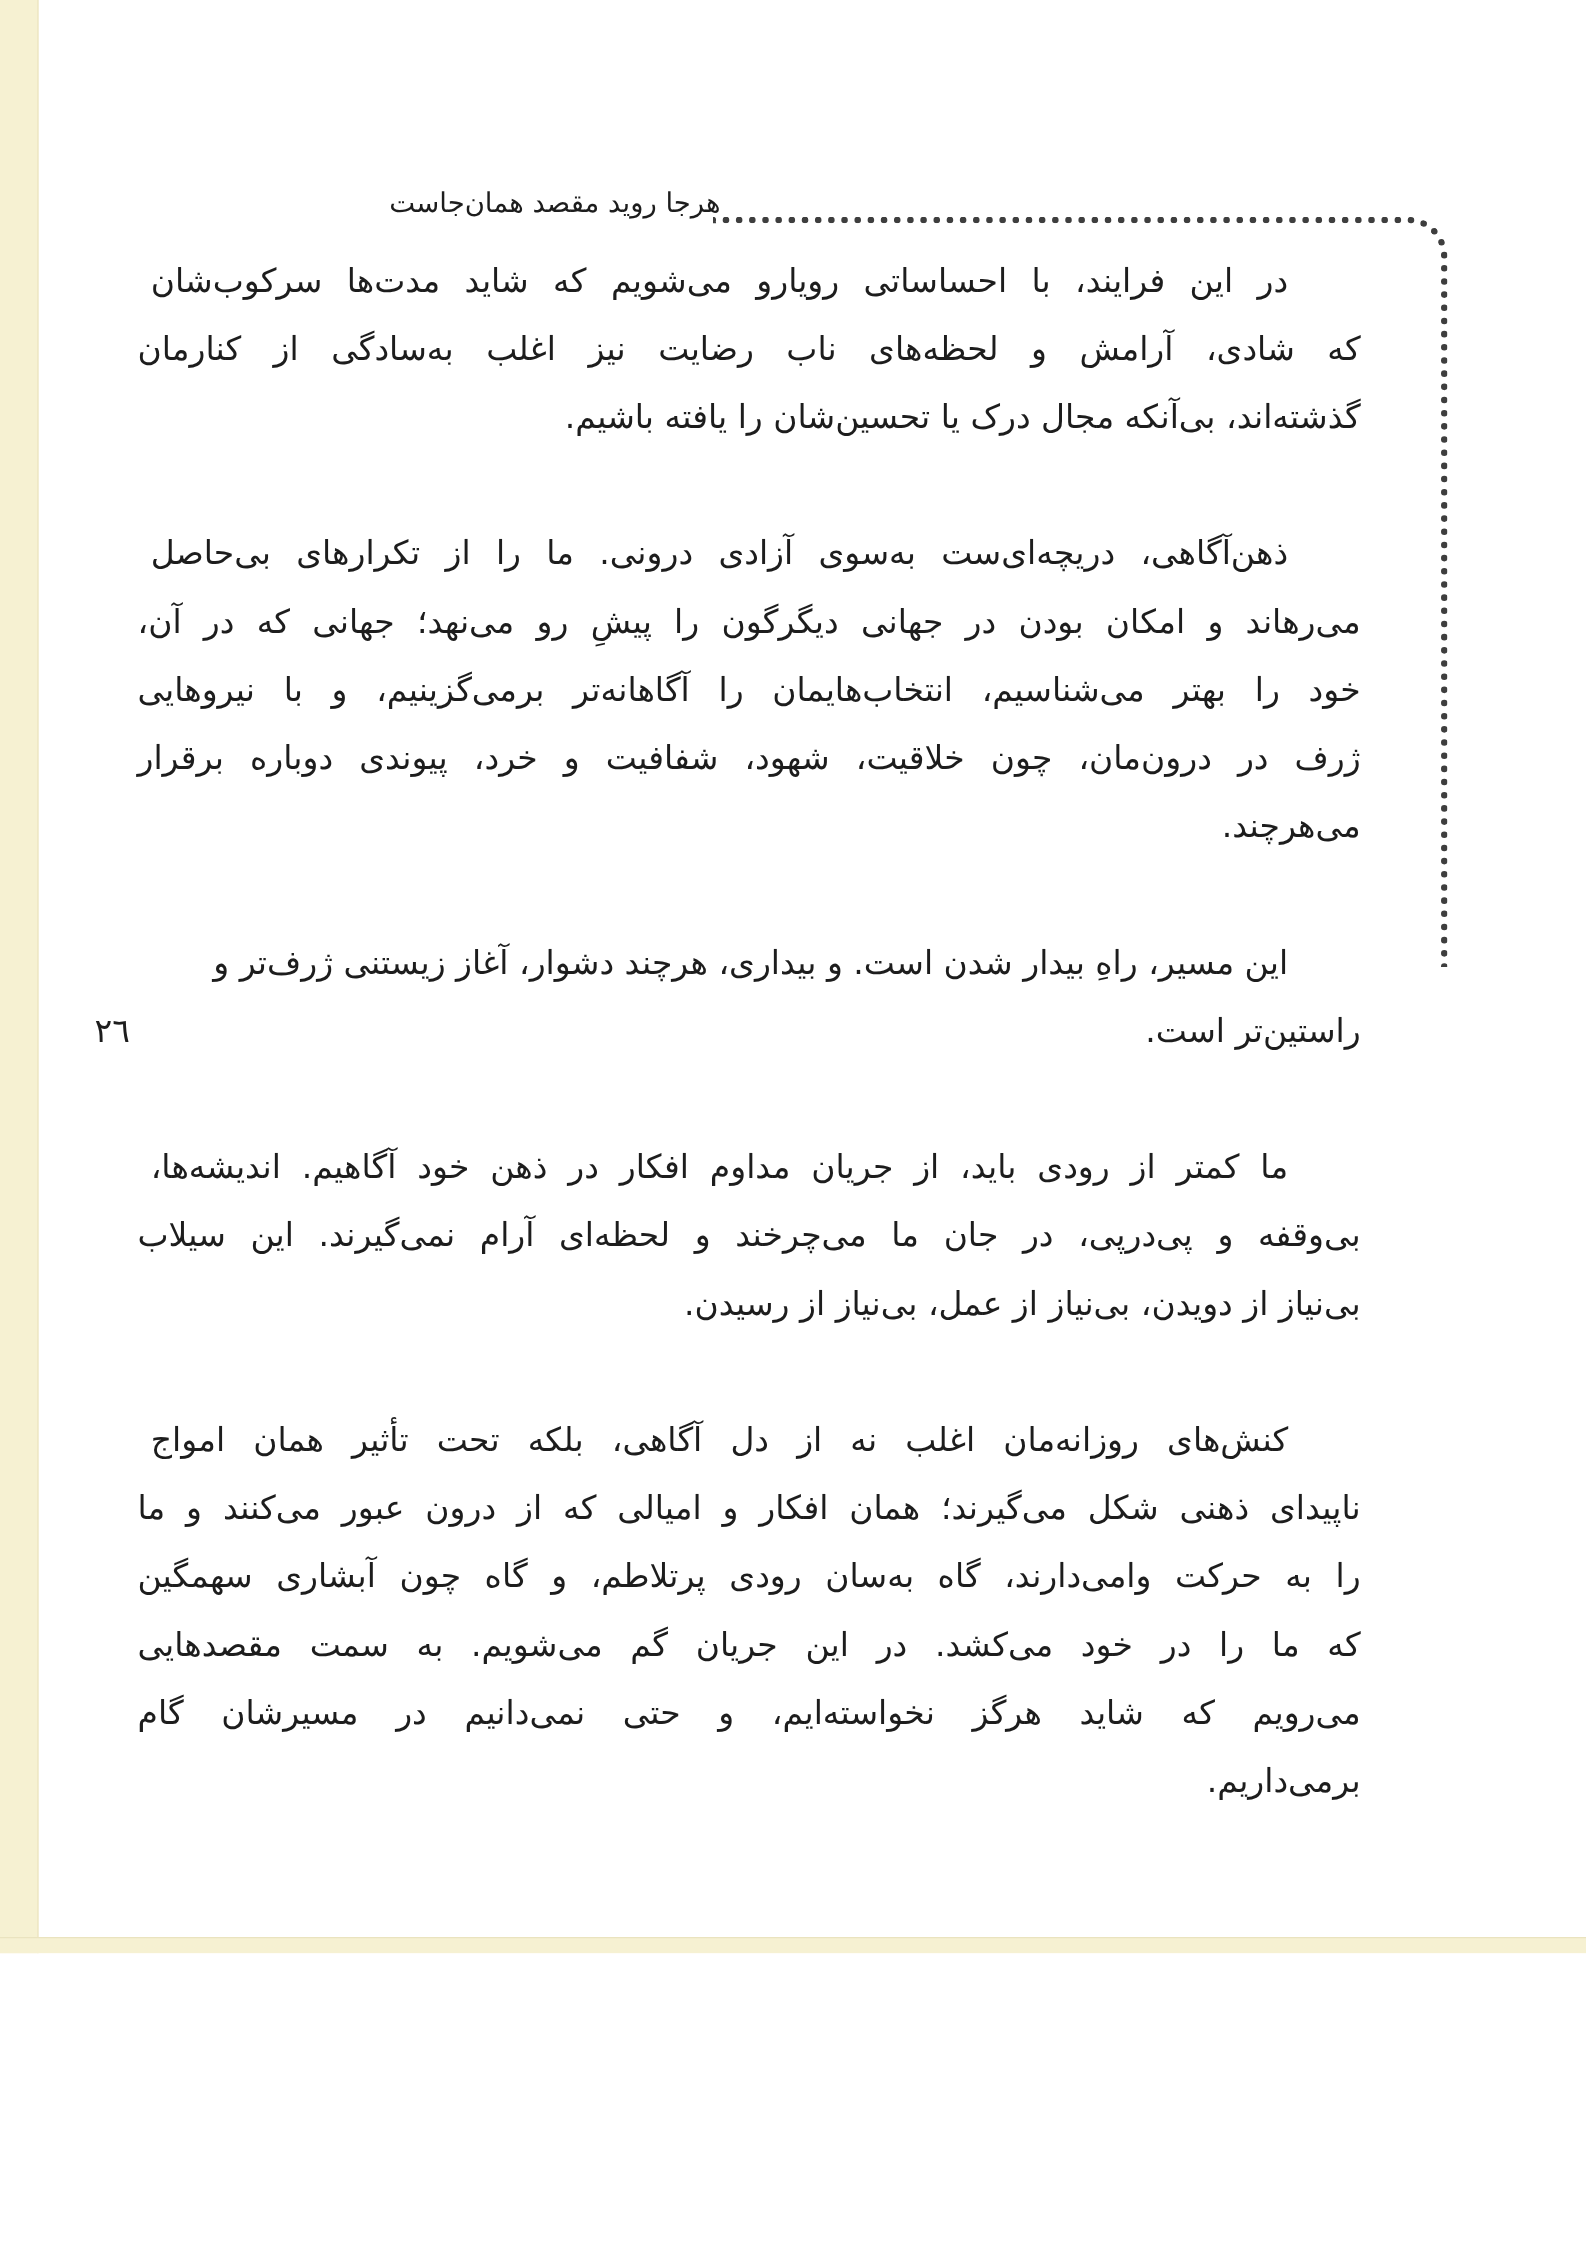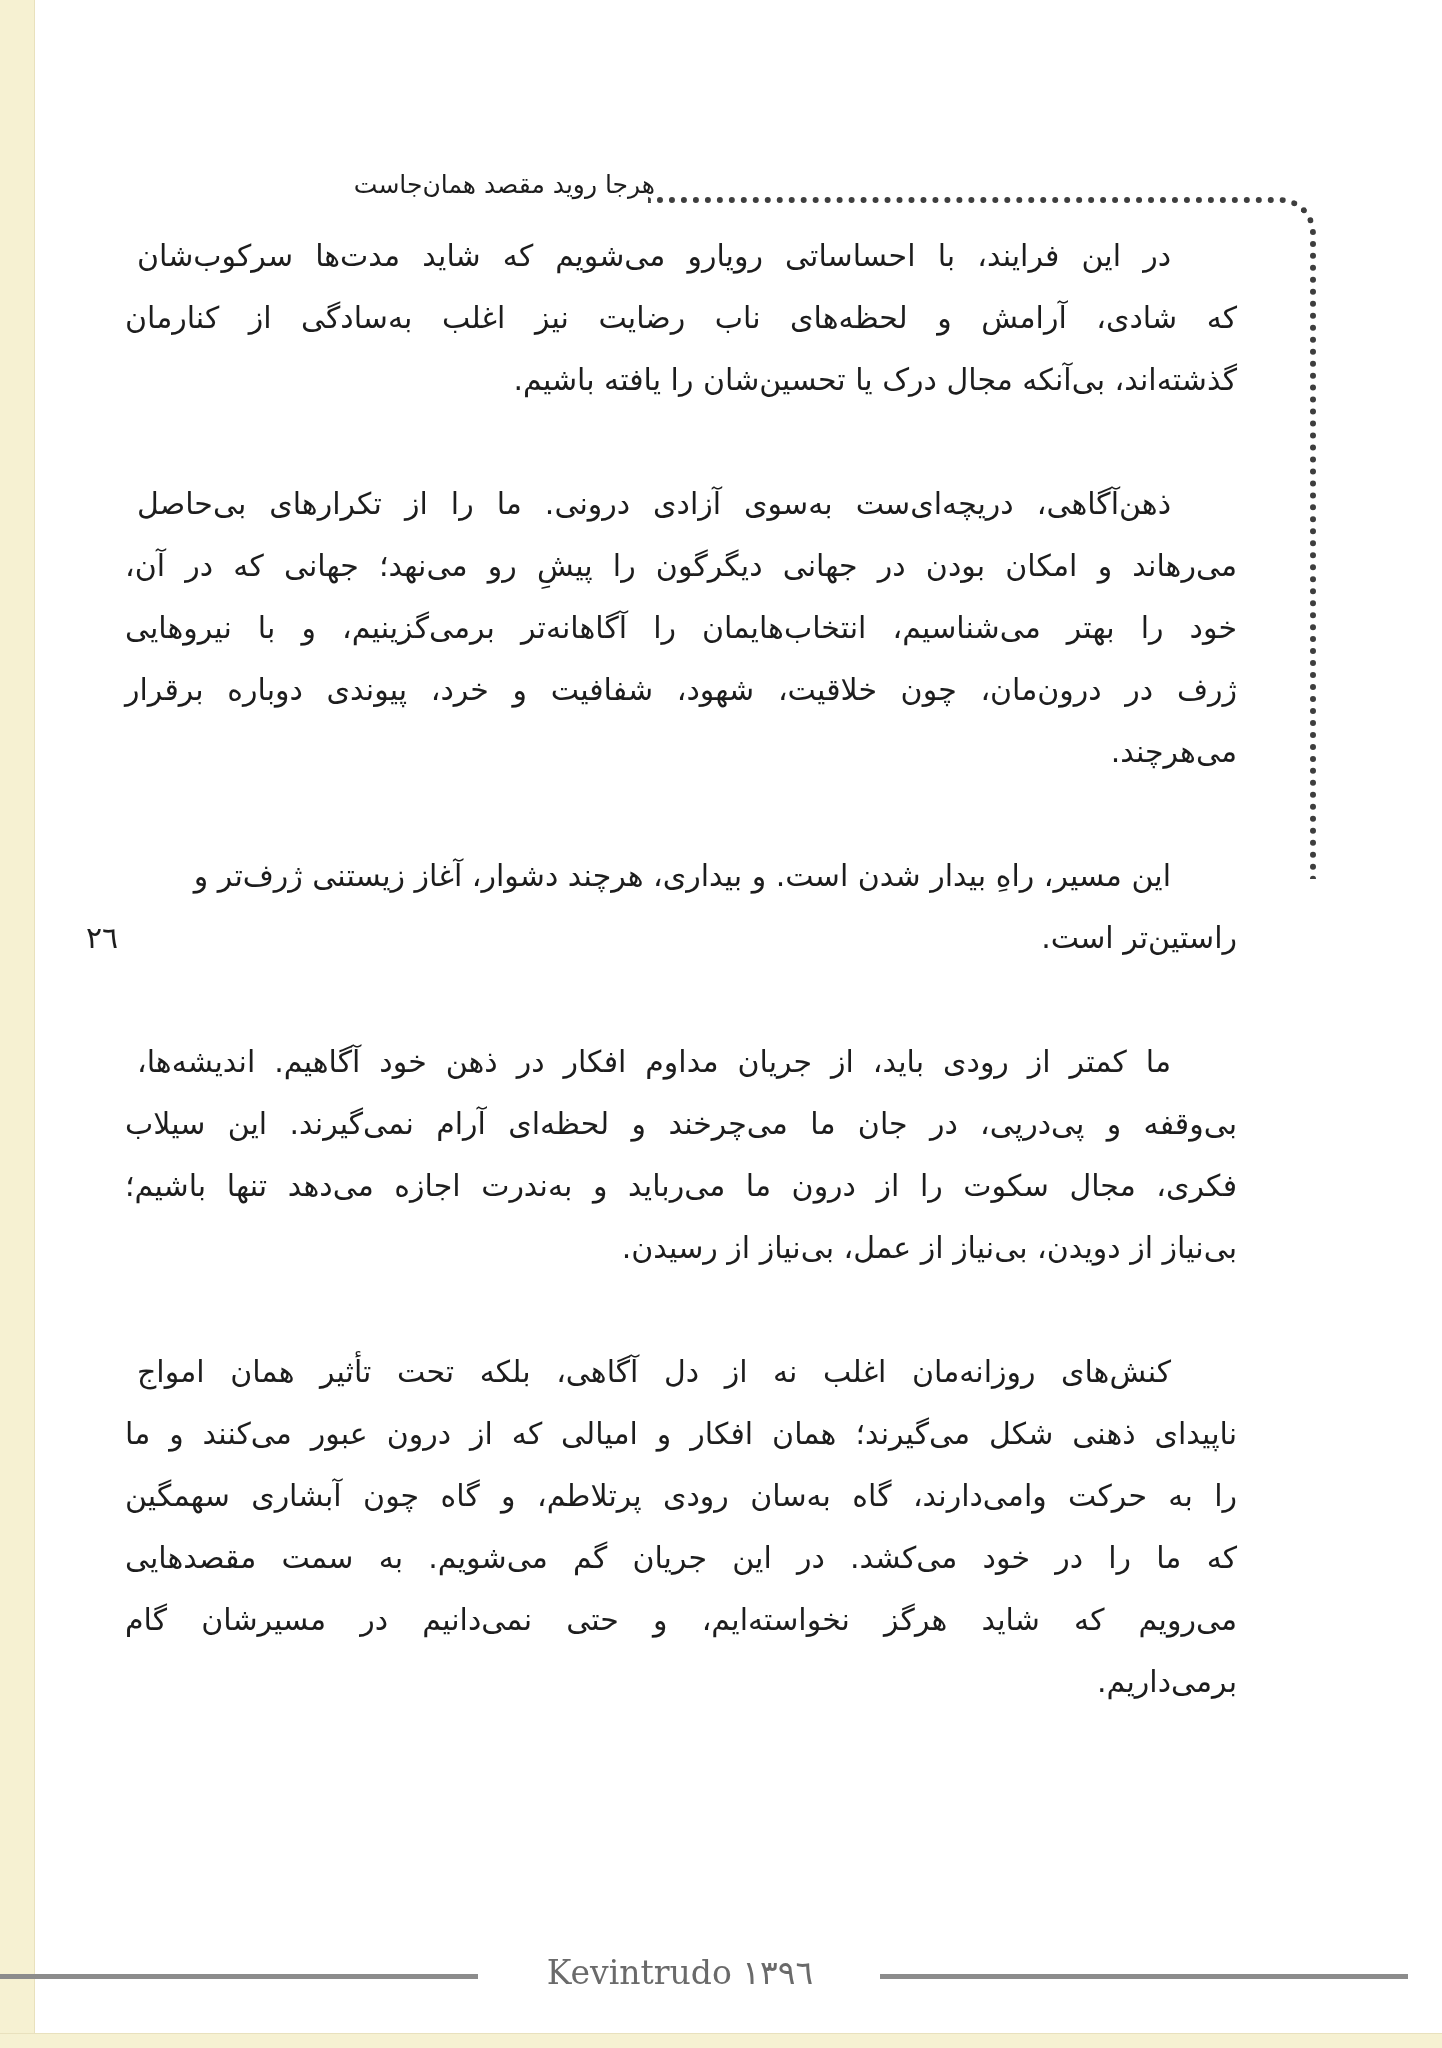--- a/index.html
+++ b/index.html
@@ -1,19 +1,19 @@
 <!DOCTYPE html>
 <html lang="fa"><head>
 <meta charset="utf-8">
 <style>
   html, body { margin: 0; padding: 0; background: #ffffff; }
   .page {
     position: relative;
     width: 1442px;
-    height: 2048px;
+    height: 1776px;
     background: #ffffff;
     overflow: hidden;
     font-family: "DejaVu Sans", sans-serif;
     color: #1d1d1d;
   }
   
   .edge-left {
     position: absolute; left: 0; top: 0;
     width: 34px; height: 100%;
     background: #f6f1d2;
@@ -109,21 +109,20 @@
         <div class="line">ژرف در درون‌مان، چون خلاقیت، شهود، شفافیت و خرد، پیوندی دوباره برقرار</div>
         <div class="line last">می‌هرچند.</div>
       </div>
       <div class="para no-justify">
         <div class="line first">این مسیر، راهِ بیدار شدن است. و بیداری، هرچند دشوار، آغاز زیستنی ژرف‌تر و</div>
         <div class="line last">راستین‌تر است.</div>
       </div>
       <div class="para">
         <div class="line first">ما کمتر از رودی باید، از جریان مداوم افکار در ذهن خود آگاهیم. اندیشه‌ها،</div>
         <div class="line">بی‌وقفه و پی‌درپی، در جان ما می‌چرخند و لحظه‌ای آرام نمی‌گیرند. این سیلاب</div>
-        <div class="line">فکری، مجال سکوت را از درون ما می‌رباید و به‌ندرت اجازه می‌دهد تنها باشیم؛</div>
         <div class="line last">بی‌نیاز از دویدن، بی‌نیاز از عمل، بی‌نیاز از رسیدن.</div>
       </div>
       <div class="para">
         <div class="line first">کنش‌های روزانه‌مان اغلب نه از دل آگاهی، بلکه تحت تأثیر همان امواج</div>
         <div class="line">ناپیدای ذهنی شکل می‌گیرند؛ همان افکار و امیالی که از درون عبور می‌کنند و ما</div>
         <div class="line">را به حرکت وامی‌دارند، گاه به‌سان رودی پرتلاطم، و گاه چون آبشاری سهمگین</div>
         <div class="line">که ما را در خود می‌کشد. در این جریان گم می‌شویم. به سمت مقصدهایی</div>
         <div class="line">می‌رویم که شاید هرگز نخواسته‌ایم، و حتی نمی‌دانیم در مسیرشان گام</div>
         <div class="line last">برمی‌داریم.</div>
       </div>

